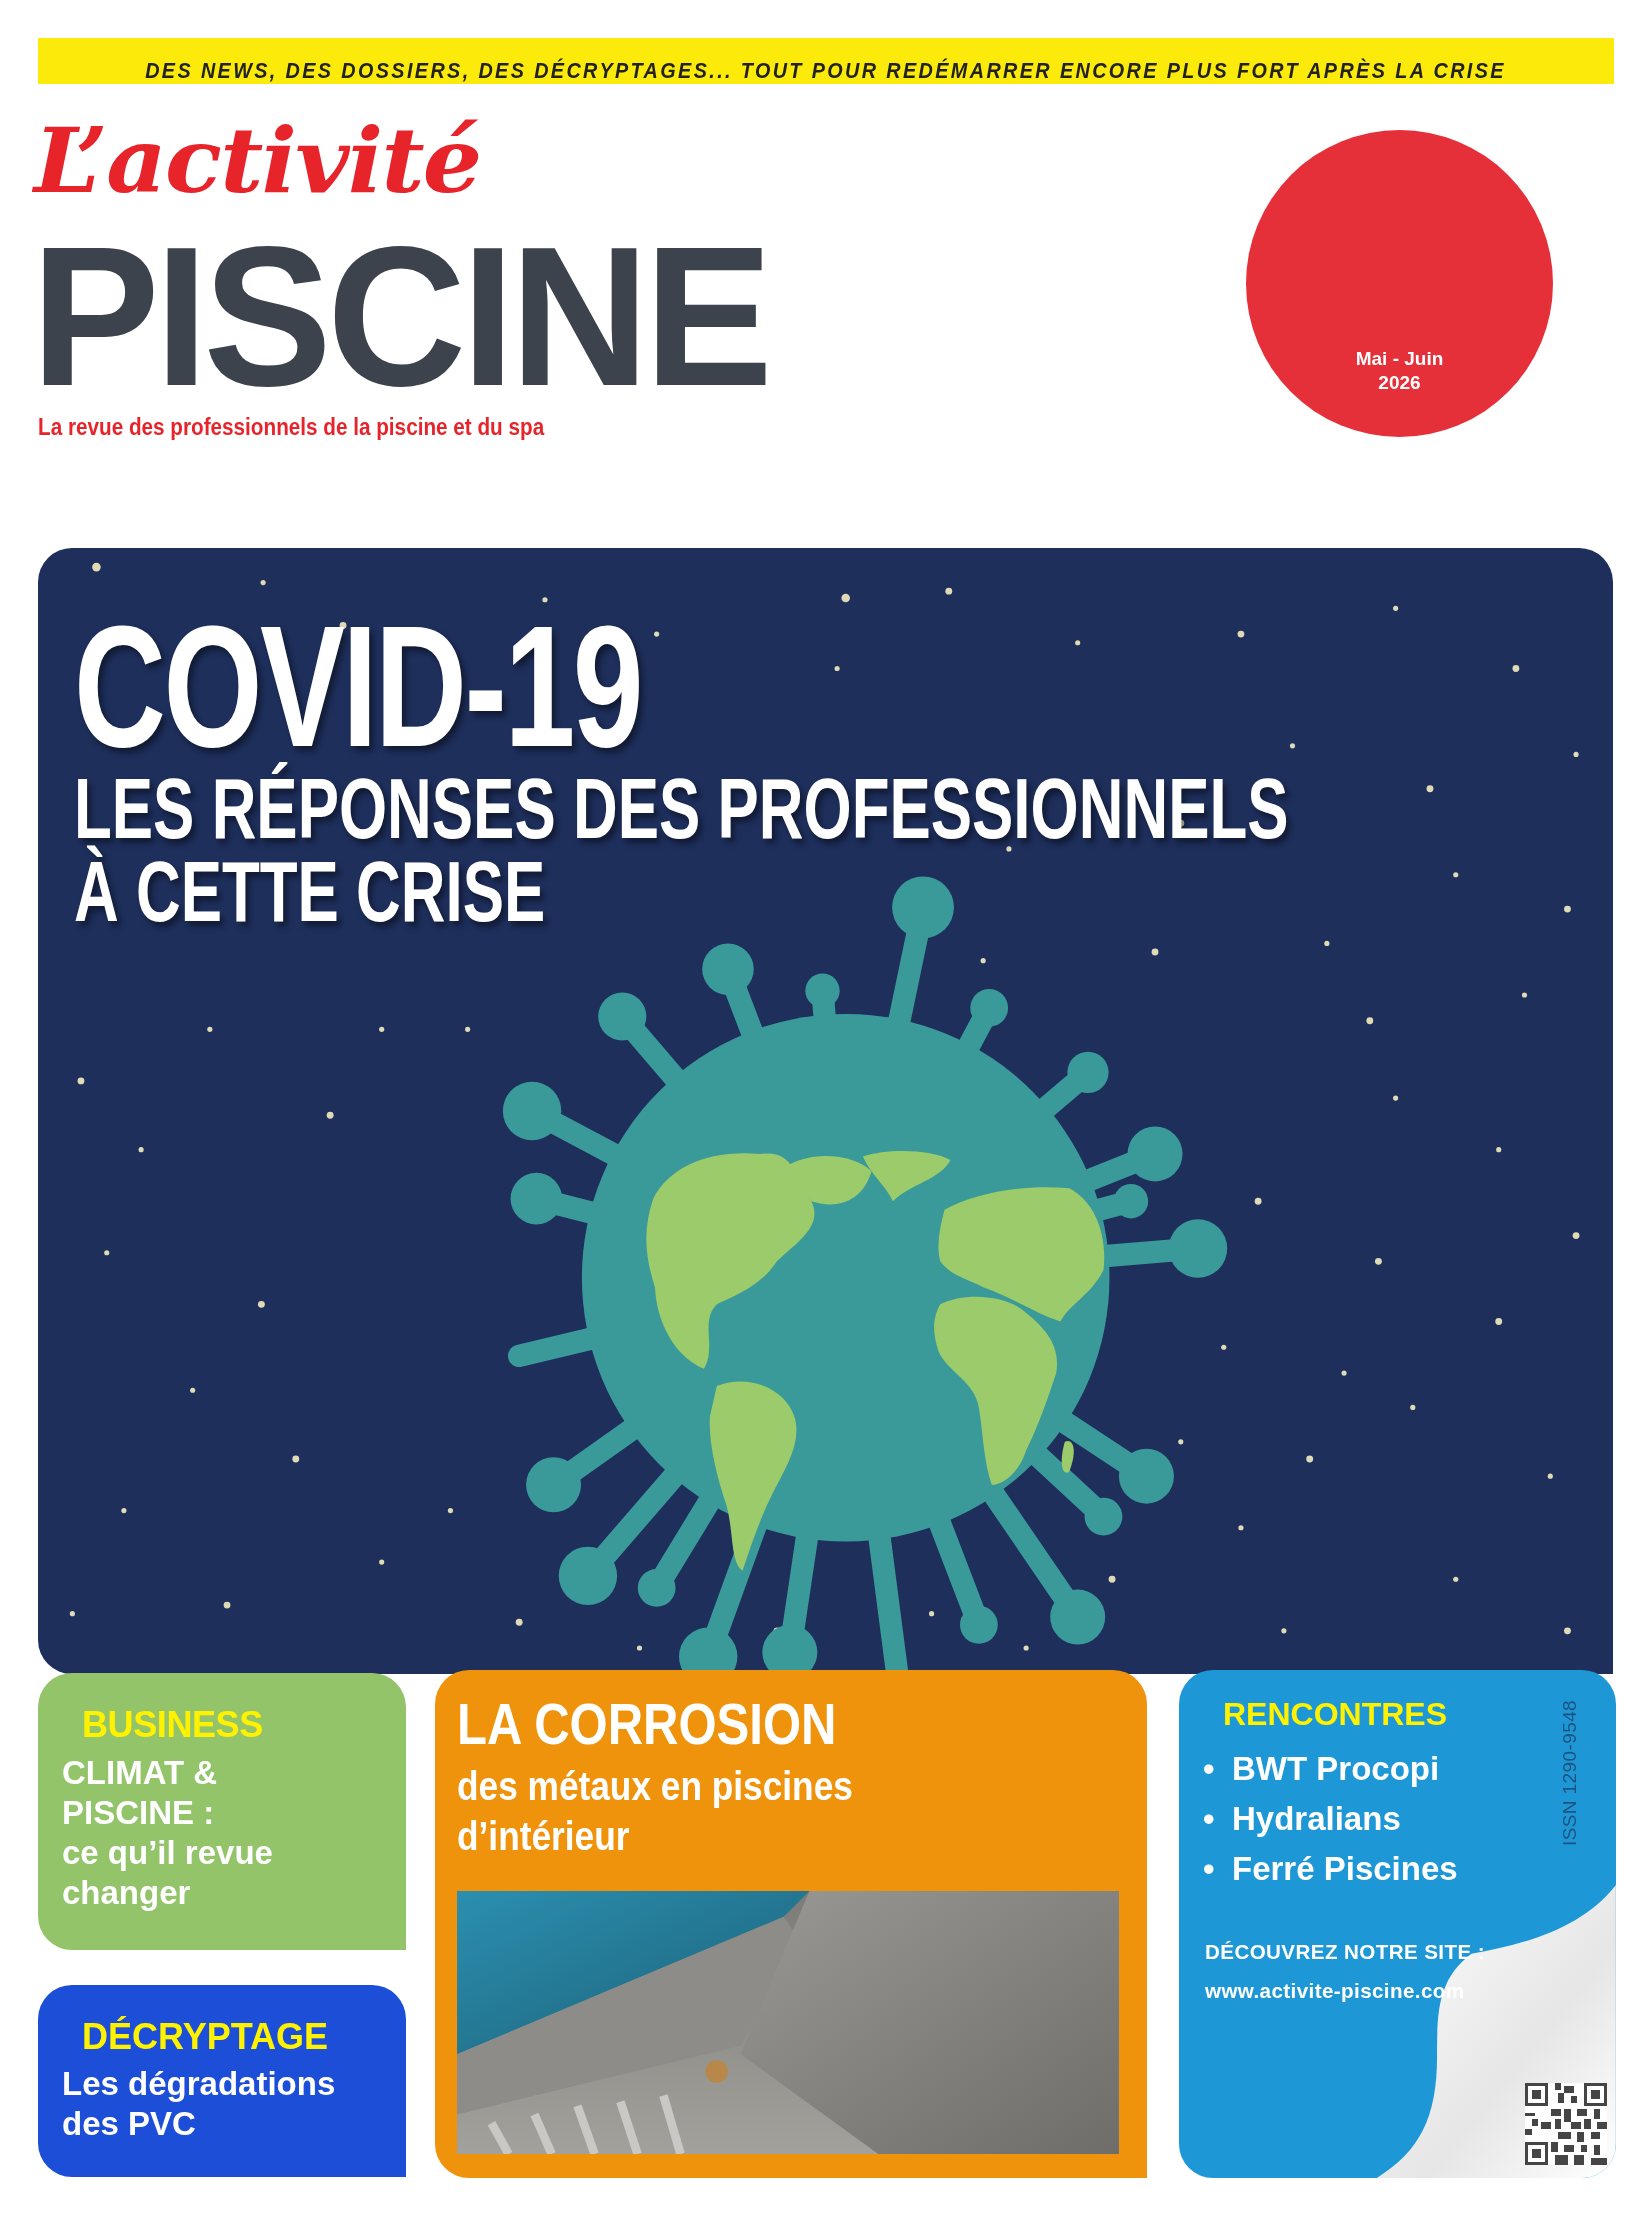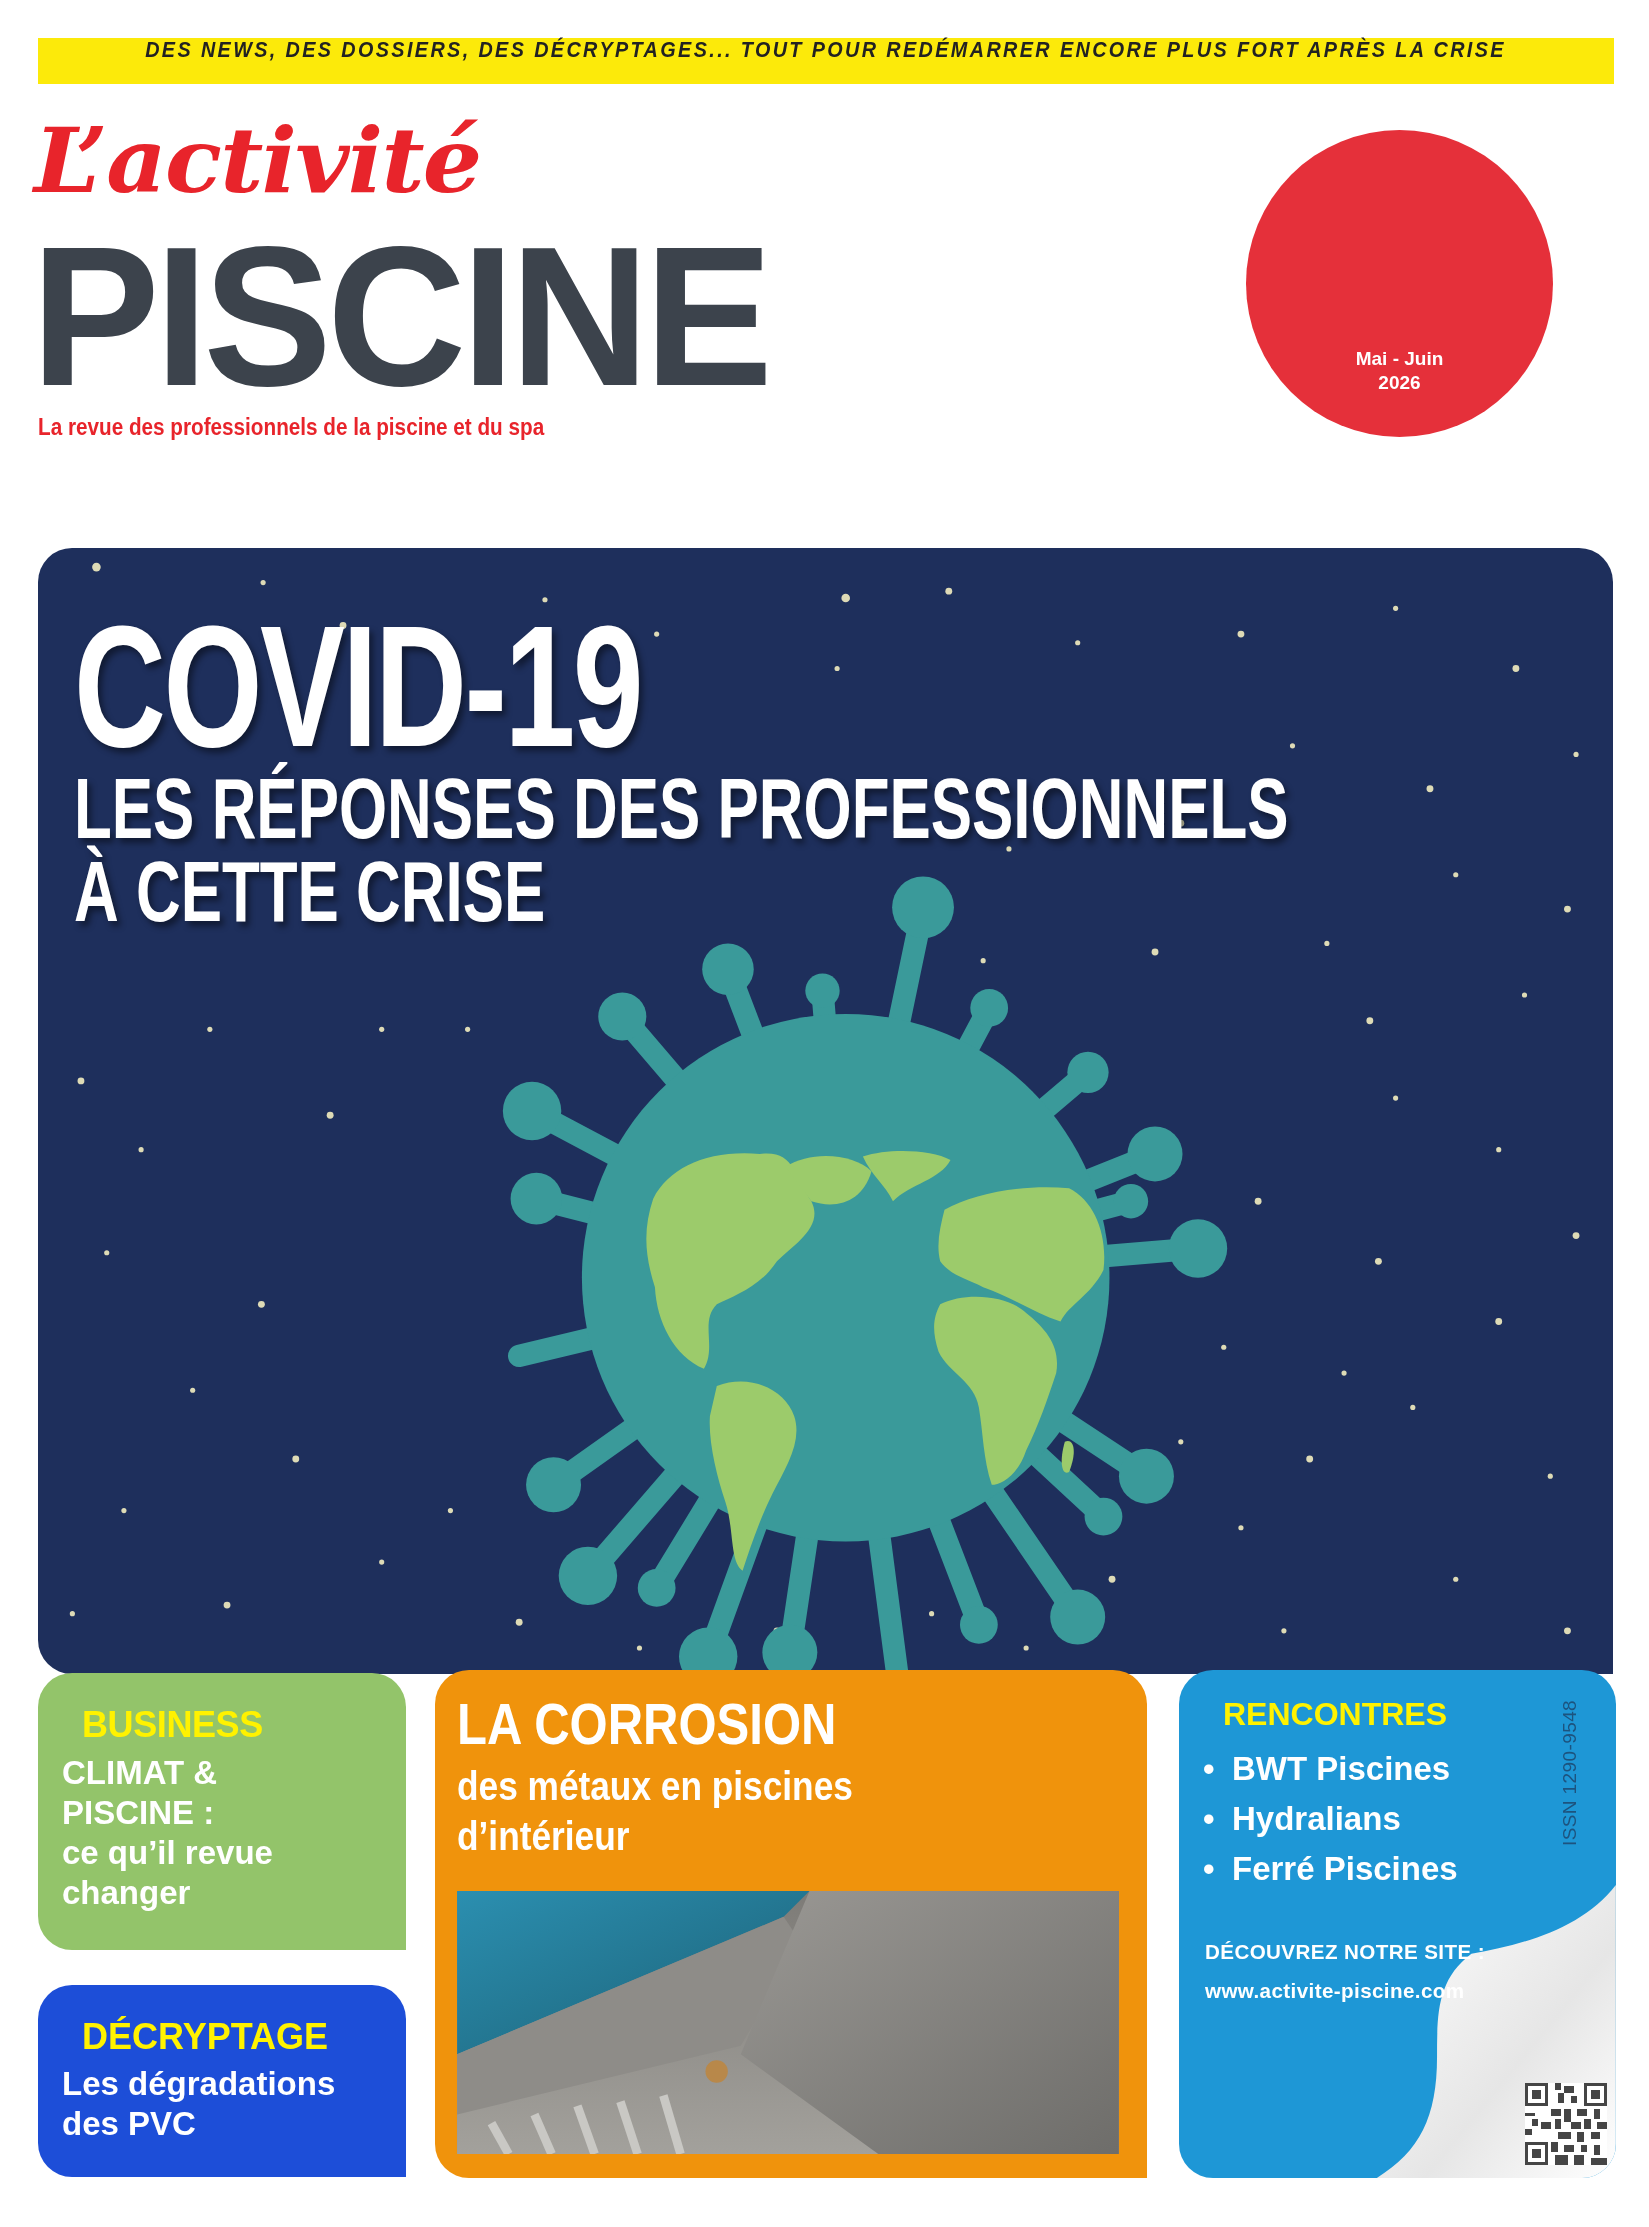--- a/index.html
+++ b/index.html
@@ -1,20 +1,20 @@
 <!DOCTYPE html>
 <html style="font-size:13.7px"><head>
 <meta charset="utf-8">
 <style>
   * { margin:0; padding:0; box-sizing:border-box; }
   html, body { width:1650px; height:2227px; background:#ffffff; overflow:hidden; }
   body { position:relative; font-family:"Liberation Sans", sans-serif; }
 
   .topbar { position:absolute; left:38px; top:38px; width:1576px; height:46px; background:#fcea0a;
-    display:flex; align-items:flex-start; justify-content:center; }
+    display:flex; align-items:flex-end; justify-content:center; }
   .topbar span { font-family:"Liberation Sans", sans-serif; font-weight:bold; font-style:italic;
     font-size:21.5px; letter-spacing:2.6px; color:#222; transform:scaleX(0.92); white-space:nowrap; }
 
   .logo-activite { position:absolute; left:34px; top:116px; font-family:"DejaVu Serif", serif;
     font-weight:bold; font-style:italic; font-size:89px; color:#e8242b; letter-spacing:-1.7px;
     transform:scaleX(1.05); transform-origin:left top; line-height:1; }
   .logo-piscine { position:absolute; left:31px; top:217px; font-family:"Liberation Sans", sans-serif;
     font-weight:bold; font-size:199px; color:#3c434c; line-height:1; letter-spacing:-5.2px;
     transform:scaleX(0.97); transform-origin:left top; }
   .tagline { position:absolute; left:38px; top:414px; font-family:"Liberation Sans", sans-serif;
@@ -287,21 +287,21 @@
       <linearGradient id="curl" x1="0" y1="0" x2="1" y2="1">
         <stop offset="0" stop-color="#ffffff"></stop>
           <stop offset="0.6" stop-color="#e6e6e6"></stop>
           <stop offset="1" stop-color="#ffffff"></stop>
       </linearGradient>
     </defs>
     <path d="M508 250 L508 591 L230 591 C280 560 300 520 300 450 C300 400 300 360 340 330 C400 320 470 300 508 250 Z" fill="url(#curl)"></path>
   </svg>
   <div class="kicker">RENCONTRES</div>
   <ul>
-    <li><span class="bullet">•</span><span>BWT Piscines</span></li>
+    <li><span class="bullet">•</span><span>BWT Procopi</span></li>
     <li><span class="bullet">•</span><span>Hydralians</span></li>
     <li><span class="bullet">•</span><span>Ferré Piscines</span></li>
   </ul>
   <div class="site-label">DÉCOUVREZ NOTRE SITE :</div>
   <div class="site-url">www.activite-piscine.com</div>
   <div class="issn">ISSN 1290-9548</div>
 </div>
 
 <svg class="qr" viewBox="0 0 25 25" width="82" height="82" shape-rendering="crispEdges">
   <rect width="25" height="25" fill="#fff"></rect>

